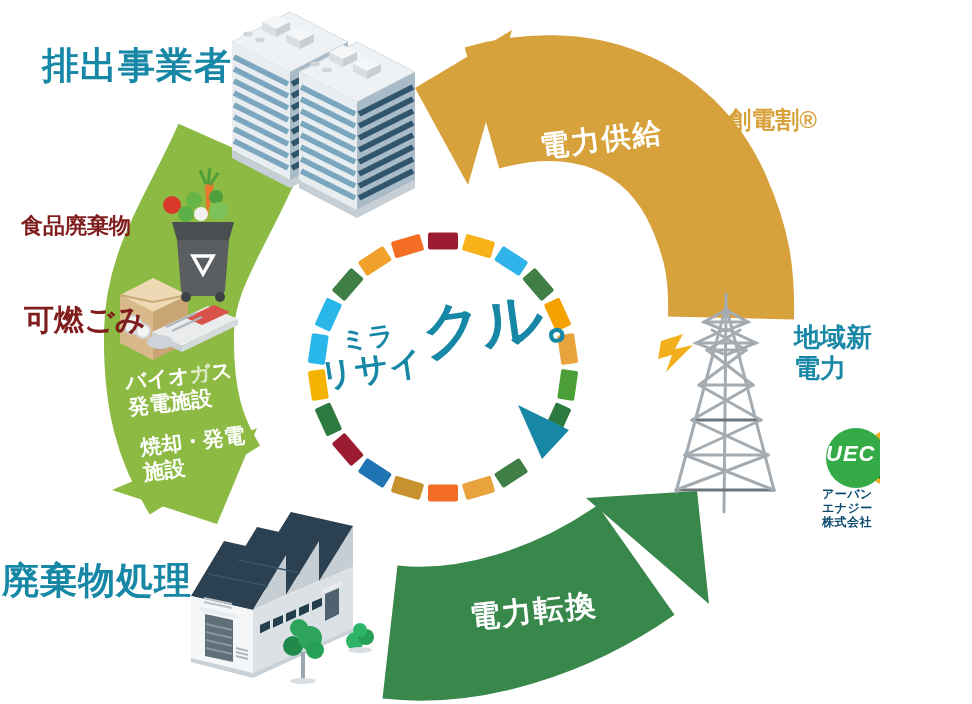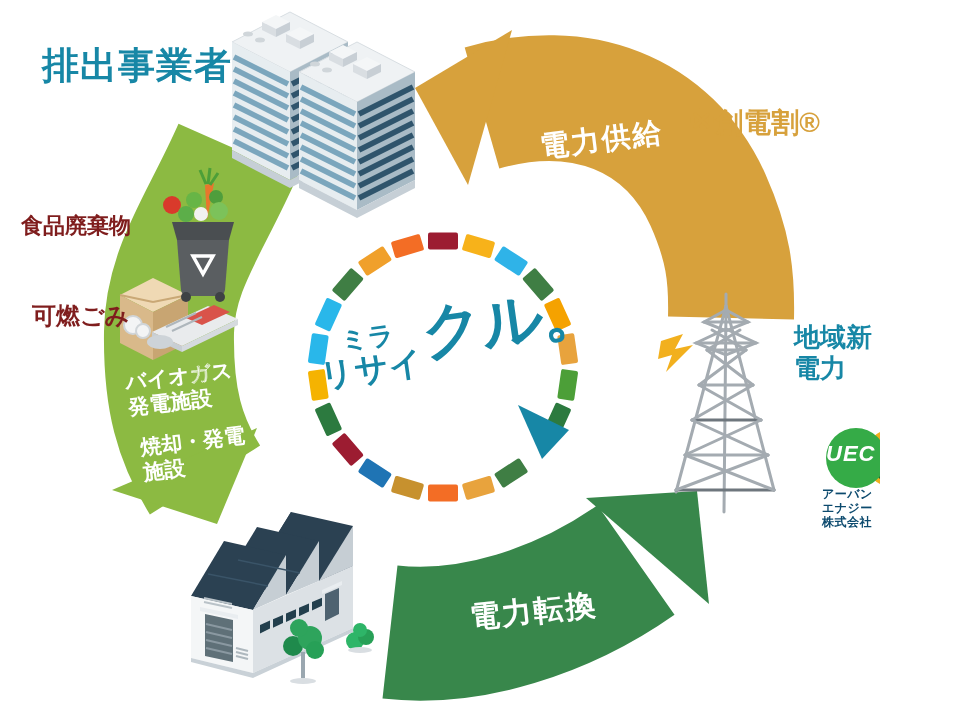--- a/index.html
+++ b/index.html
@@ -6,26 +6,26 @@
   .stage{position:relative;width:880px;height:704px;background:#ffffff;overflow:hidden;
          font-family:"Liberation Sans","DejaVu Sans",sans-serif;}
   .stage svg{position:absolute;left:0;top:0;}
   .label{position:absolute;font-weight:bold;white-space:pre-line;transform-origin:left top;line-height:1.18;}
   .teal{color:#1787A6;}
   .gold{color:#D7A13C;}
   .dark{color:#7f1d1d;}
   .white{color:#ffffff;}
   .t-emitters{left:42px;top:44px;font-size:37px;letter-spacing:1px;}
   .t-food{left:21px;top:213px;font-size:22px;}
-  .t-burnable{left:32px;top:302px;font-size:24px;}
+  .t-burnable{left:24px;top:302px;font-size:30px;}
   .t-biogas{left:124px;top:371px;font-size:21px;transform:rotate(-7deg);}
   .t-incin{left:139px;top:436px;font-size:21px;transform:rotate(-7deg);}
   .t-treatment{left:2px;top:559px;font-size:37px;letter-spacing:1px;}
   .t-supply{left:538px;top:130px;font-size:29px;transform:rotate(-7deg);letter-spacing:2px;}
-  .t-souden{left:688px;top:106px;font-size:28px;}
+  .t-souden{left:704px;top:106px;font-size:24px;}
   .t-regional{left:794px;top:322px;font-size:26px;}
   .t-conversion{left:468px;top:600px;font-size:30px;transform:rotate(-6deg);letter-spacing:2px;}
   .t-uec{left:826px;top:441px;font-size:22px;color:#fff;letter-spacing:1px;font-style:italic;}
   .t-company{left:822px;top:487px;font-size:12px;color:#0c4a6e;letter-spacing:0.5px;}
   .logo-box{position:absolute;left:312px;top:318px;transform:rotate(-8deg);transform-origin:left top;
             display:flex;align-items:flex-start;color:#1787A6;font-weight:bold;}
   .logo-col{display:flex;flex-direction:column;align-items:center;margin-top:14px;}
   .logo-top{font-size:26px;line-height:1;}
   .logo-mid{font-size:33px;line-height:1.15;letter-spacing:1px;}
   .logo-main{font-size:61px;line-height:0.95;margin-left:2px;margin-top:2px;letter-spacing:-2px;}
@@ -251,20 +251,21 @@
   </g>
 </svg>
 
   <div class="label teal t-emitters">排出事業者</div>
   <div class="label dark t-food">食品廃棄物</div>
   <div class="label dark t-burnable">可燃ごみ</div>
   <div class="label white t-biogas">バイオガス
 発電施設</div>
   <div class="label white t-incin">焼却・発電
 施設</div>
+  <div class="label teal t-treatment">廃棄物処理</div>
   <div class="label white t-supply">電力供給</div>
   <div class="label gold t-souden">※創電割®</div>
   <div class="label teal t-regional">地域新電力</div>
   <div class="label white t-conversion">電力転換</div>
   <div class="label t-uec">UEC</div>
   <div class="label t-company">アーバンエナジー 株式会社</div>
 
   <div class="logo-box">
     <div class="logo-col">
       <span class="logo-top">ミラ</span>

